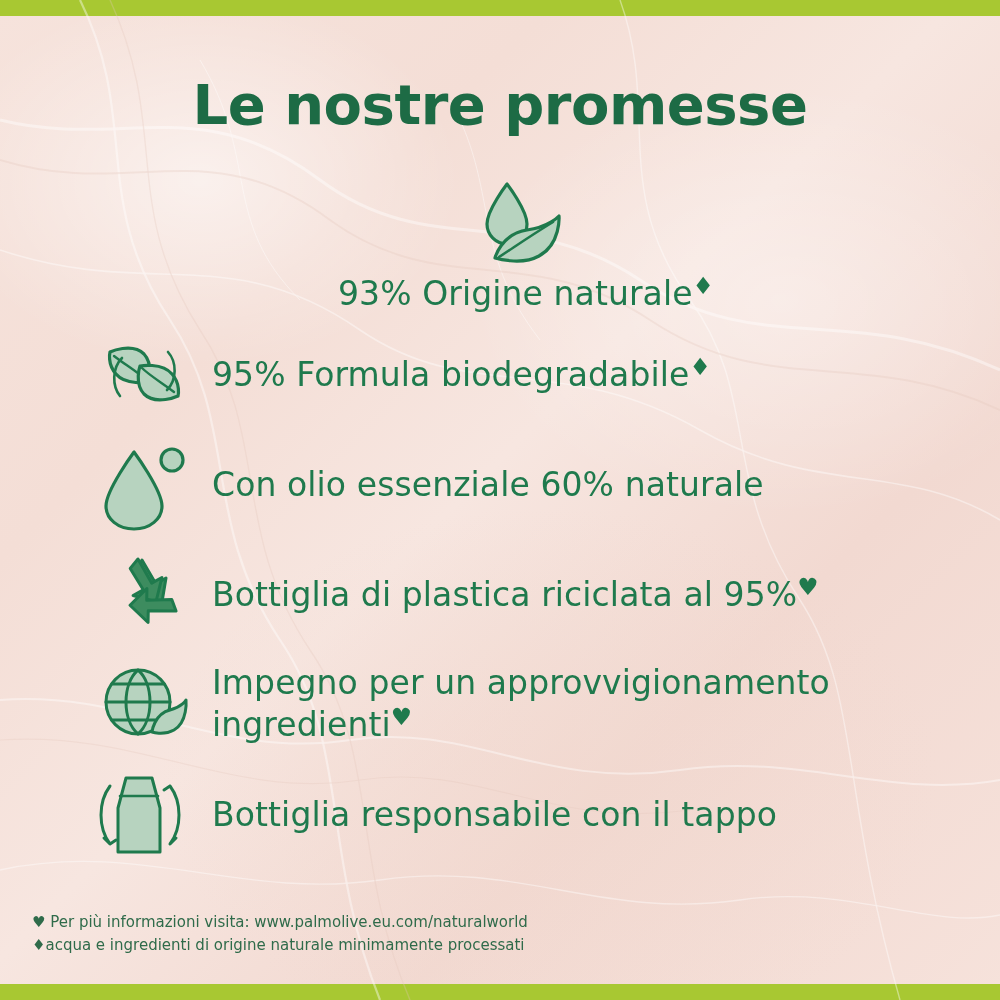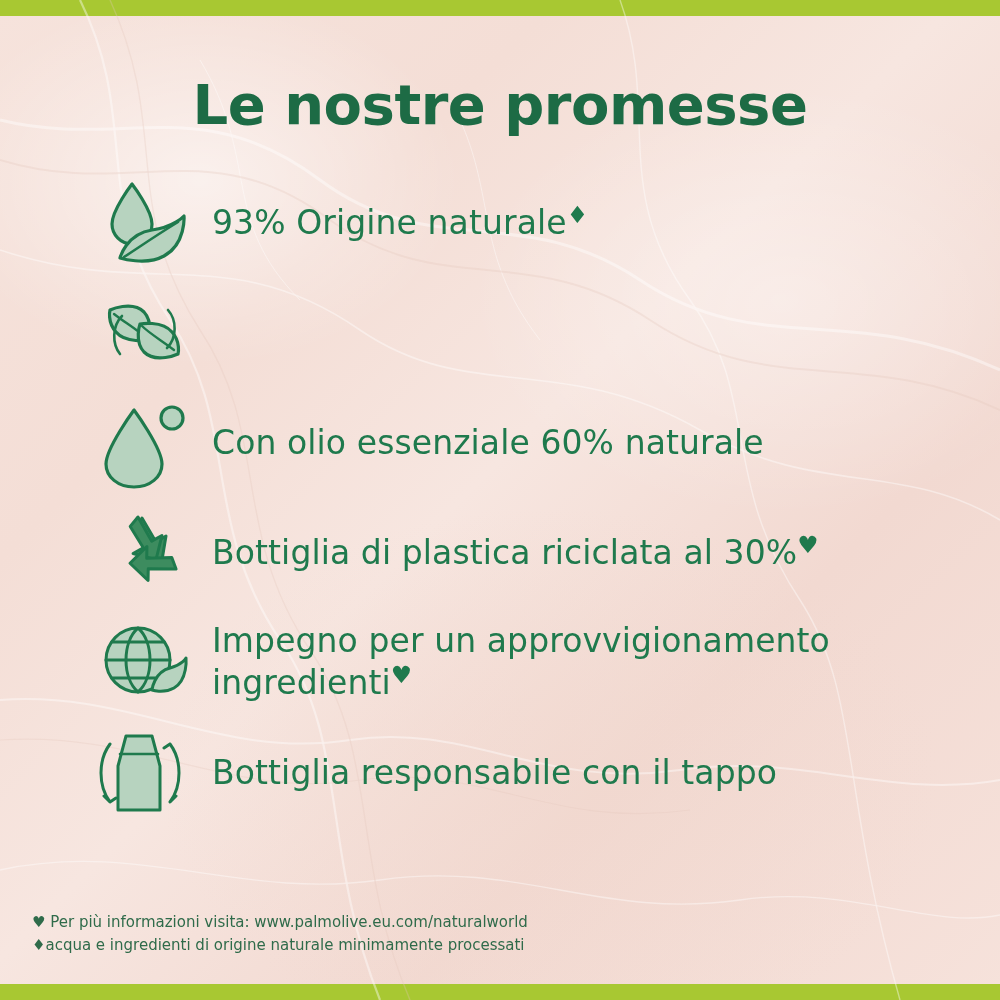--- a/index.html
+++ b/index.html
@@ -86,21 +86,21 @@
     align-items: center;
     justify-content: center;
   }
   .promise .label {
     font-size: 33px;
     color: #1f7a4d;
     line-height: 1.22;
     padding-left: 12px;
     letter-spacing: 0.1px;
   }
-  .p1 { margin-top: 0px; }
+  .p1 { margin-top: 0px; flex-direction: column; }
   .p5 .label { max-width: 700px; }
   .footnotes {
     position: absolute;
     left: 32px;
     bottom: 44px;
     width: 900px;
     color: #2f6b4a;
     font-size: 15px;
     line-height: 1.5;
   }
@@ -162,20 +162,21 @@
             <g fill="none" stroke="#1f7a4d" stroke-width="3.2" stroke-linejoin="round" stroke-linecap="round">
               <path d="M20,28 C20,28 42,18 54,30 C64,41 58,58 58,58 C58,58 36,62 26,50 C17,40 20,28 20,28 Z" fill="#b7d3bf"></path>
               <path d="M24,32 C34,40 48,48 56,56" stroke-width="2.4"></path>
               <path d="M88,72 C88,72 66,82 54,70 C44,59 50,42 50,42 C50,42 72,38 82,50 C91,60 88,72 88,72 Z" fill="#b7d3bf"></path>
               <path d="M84,68 C74,60 60,52 52,44" stroke-width="2.4"></path>
               <path d="M30,72 C22,62 22,44 32,34" stroke-width="2.6" fill="none"></path>
               <path d="M78,28 C87,38 87,56 77,66" stroke-width="2.6" fill="none"></path>
             </g>
           </svg>
         </span>
+        <span class="label"><span>95% Formula biodegradabile</span><sup class="mark">♦</sup></span>
       </div>
 
       <div class="promise p3">
         <span class="icon">
           <svg width="110" height="100" viewBox="0 0 110 100">
             <g fill="none" stroke="#1f7a4d" stroke-width="3.2" stroke-linejoin="round" stroke-linecap="round">
               <path d="M44,18 C44,18 16,56 16,72 C16,85 28,95 44,95 C60,95 72,85 72,72 C72,56 44,18 44,18 Z" fill="#b7d3bf"></path>
               <circle cx="82" cy="26" r="11" fill="#b7d3bf"></circle>
             </g>
           </svg>
@@ -186,21 +187,21 @@
       <div class="promise p4">
         <span class="icon">
           <svg width="110" height="100" viewBox="0 0 110 100">
             <g fill="#3d8c5f" stroke="#1f7a4d" stroke-width="3" stroke-linejoin="round" stroke-linecap="round">
               <path d="M52,16 L66,40 L76,34 L72,58 L49,53 L59,47 L47,26 Z"></path>
               <path d="M22,74 L36,50 L26,44 L50,37 L56,60 L46,54 L34,76 Z" transform="rotate(120 52 52)"></path>
               <path d="M22,74 L36,50 L26,44 L50,37 L56,60 L46,54 L34,76 Z" transform="rotate(240 52 52)"></path>
             </g>
           </svg>
         </span>
-        <span class="label"><span>Bottiglia di plastica riciclata al 30%</span><sup class="mark">♥</sup></span>
+        <span class="label"><span>Bottiglia di plastica riciclata al 95%</span><sup class="mark">♥</sup></span>
       </div>
 
       <div class="promise p5">
         <span class="icon">
           <svg width="110" height="100" viewBox="0 0 110 100">
             <g fill="none" stroke="#1f7a4d" stroke-width="3" stroke-linejoin="round" stroke-linecap="round">
               <circle cx="48" cy="48" r="32" fill="#b7d3bf"></circle>
               <path d="M16,48 L80,48"></path>
               <path d="M22,30 L74,30"></path>
               <path d="M22,66 L74,66"></path>

